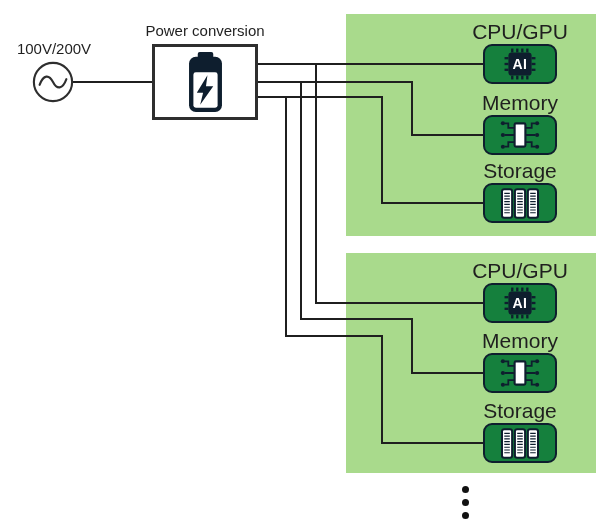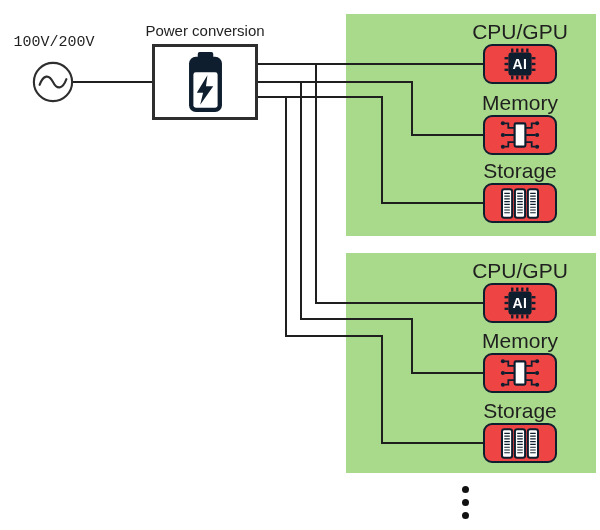--- a/index.html
+++ b/index.html
@@ -10,21 +10,21 @@
     --bg:#ffffff;
   }
   html,body{margin:0;padding:0;background:#fff;}
   .canvas{
     position:relative;width:600px;height:530px;background:var(--bg);
     font-family:"Liberation Sans", sans-serif;color:var(--text);
     overflow:hidden;
   }
   .abs{position:absolute;}
   .label{font-size:15px;line-height:16px;white-space:nowrap;color:var(--text);}
-  .src-label{left:4px;top:35px;width:100px;text-align:center;font-family:Liberation Mono, monospace;}
+  .src-label{left:4px;top:41px;width:100px;text-align:center;}
   .conv-label{left:120px;top:23px;width:170px;text-align:center;}
   .src-icon{left:31px;top:60px;}
   .conv-box{
     left:152px;top:44px;width:106px;height:76px;box-sizing:border-box;
     border:3px solid #2e2e2e;background:#fff;
     display:flex;align-items:center;justify-content:center;
   }
   .rack{
     position:absolute;left:346px;width:250px;background:var(--green);
   }
@@ -32,21 +32,21 @@
   .rack-2{top:253px;height:220px;}
   .component{position:absolute;left:100px;width:148px;}
   .comp-cpu{top:8px;}
   .comp-mem-1{top:79px;}
   .comp-sto-1{top:147px;}
   .comp-mem-2{top:78px;}
   .comp-sto-2{top:148px;}
   .comp-label{font-size:21px;line-height:20px;height:22px;text-align:center;color:var(--text);}
   .icon-box{
     position:relative;width:74px;height:40px;margin:0 auto;box-sizing:border-box;
-    background:#ef4444;border:2px solid var(--ink);border-radius:9px;
+    background:#15803d;border:2px solid var(--ink);border-radius:9px;
     display:flex;align-items:center;justify-content:center;
   }
   .ai-text{
     position:absolute;inset:0;display:flex;align-items:center;justify-content:center;
     color:#fff;font-size:14px;font-weight:bold;letter-spacing:0.5px;padding-bottom:1px;
   }
   .wires{position:absolute;left:0;top:0;pointer-events:none;}
   .ellipsis{left:458px;top:483px;width:14px;height:42px;}
   .dot{position:absolute;left:3.5px;width:7px;height:7px;border-radius:50%;background:#111;}
   .dot1{top:3px;} .dot2{top:16px;} .dot3{top:29px;}

